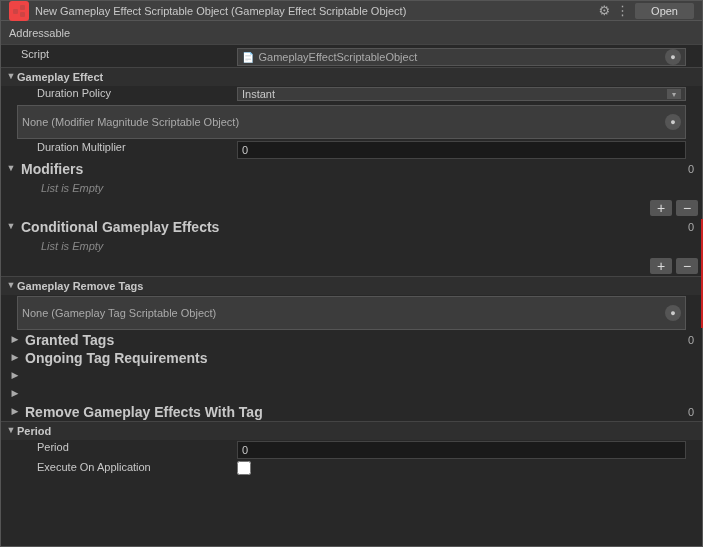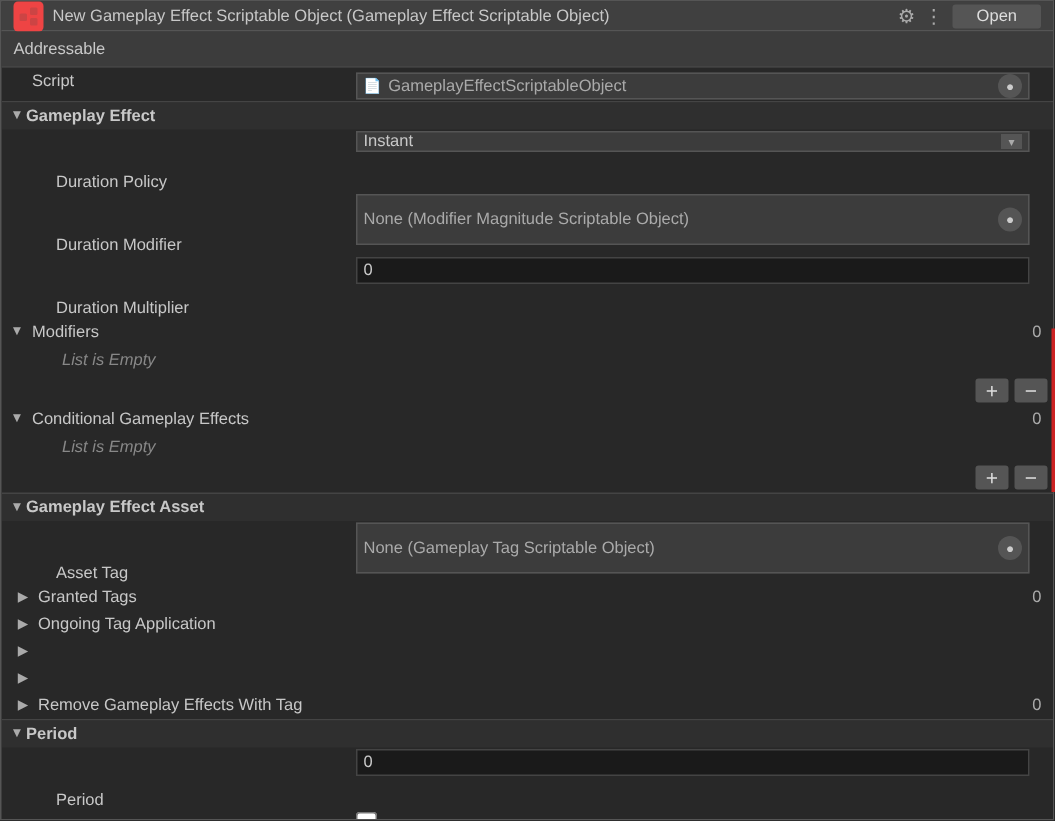--- a/index.html
+++ b/index.html
@@ -120,21 +120,20 @@
 
     .row-label {
       flex: 0 0 220px;
       padding-left: 4px;
       color: #c8c8c8;
       font-size: 11px;
     }
 
     .row-label.indented-1 {
       padding-left: 20px;
-      margin-top: 28px;
     }
 
     .row-value {
       flex: 1;
       display: flex;
       align-items: center;
     }
 
     .section-header {
       display: flex;
@@ -164,23 +163,23 @@
 
     .subsection-header {
       display: flex;
       align-items: center;
       min-height: 18px;
       padding: 1px 4px;
       background: #282828;
     }
 
     .subsection-header .sub-label {
-      font-size: 11px;
-      color: #c8c8c8;
-      font-weight: normal;
+      font-size: 14px;
+      color: #c8c8c8;
+      font-weight: bold;
       margin-left: 4px;
     }
 
     .sub-count {
       color: #aaa;
       font-size: 11px;
       margin-left: auto;
       margin-right: 4px;
     }
 
@@ -370,21 +369,20 @@
       <span class="row-label indented-1">Duration Policy</span>
       <div class="row-value">
         <div class="dropdown-field">
           <span class="dd-text">Instant</span>
           <span class="dd-arrow">▾</span>
         </div>
       </div>
     </div>
 
     <div class="row">
-      <span class="row-label indented-1">Duration Modifier</span>
       <div class="row-value">
         <div class="object-field">
           <span>None (Modifier Magnitude Scriptable Object)</span>
           <span class="pick-btn">●</span>
         </div>
       </div>
     </div>
 
     <div class="row">
       <span class="row-label indented-1">Duration Multiplier</span>
@@ -412,42 +410,41 @@
     <div class="list-empty">List is Empty</div>
     <div class="list-buttons">
       <button class="list-btn">+</button>
       <button class="list-btn">−</button>
     </div>
 
     <div class="divider"></div>
 
     <div class="section-header">
       <span class="triangle">▼</span>
-      <span class="section-label">Gameplay Effect Asset</span>
-    </div>
-
-    <div class="row">
-      <span class="row-label indented-1">Asset Tag</span>
+      <span class="section-label">Gameplay Remove Tags</span>
+    </div>
+
+    <div class="row">
       <div class="row-value">
         <div class="object-field">
           <span>None (Gameplay Tag Scriptable Object)</span>
           <span class="pick-btn">●</span>
         </div>
       </div>
     </div>
 
     <div class="subsection-header">
       <span class="triangle" style="color:#aaa; margin-left:4px;">▶</span>
       <span class="sub-label">Granted Tags</span>
       <span class="sub-count">0</span>
     </div>
 
     <div class="subsection-header">
       <span class="triangle" style="color:#aaa; margin-left:4px;">▶</span>
-      <span class="sub-label">Ongoing Tag Application</span>
+      <span class="sub-label">Ongoing Tag Requirements</span>
     </div>
 
     <div class="subsection-header">
       <span class="triangle" style="color:#aaa; margin-left:4px;">▶</span>
     </div>
 
     <div class="subsection-header">
       <span class="triangle" style="color:#aaa; margin-left:4px;">▶</span>
     </div>
 

